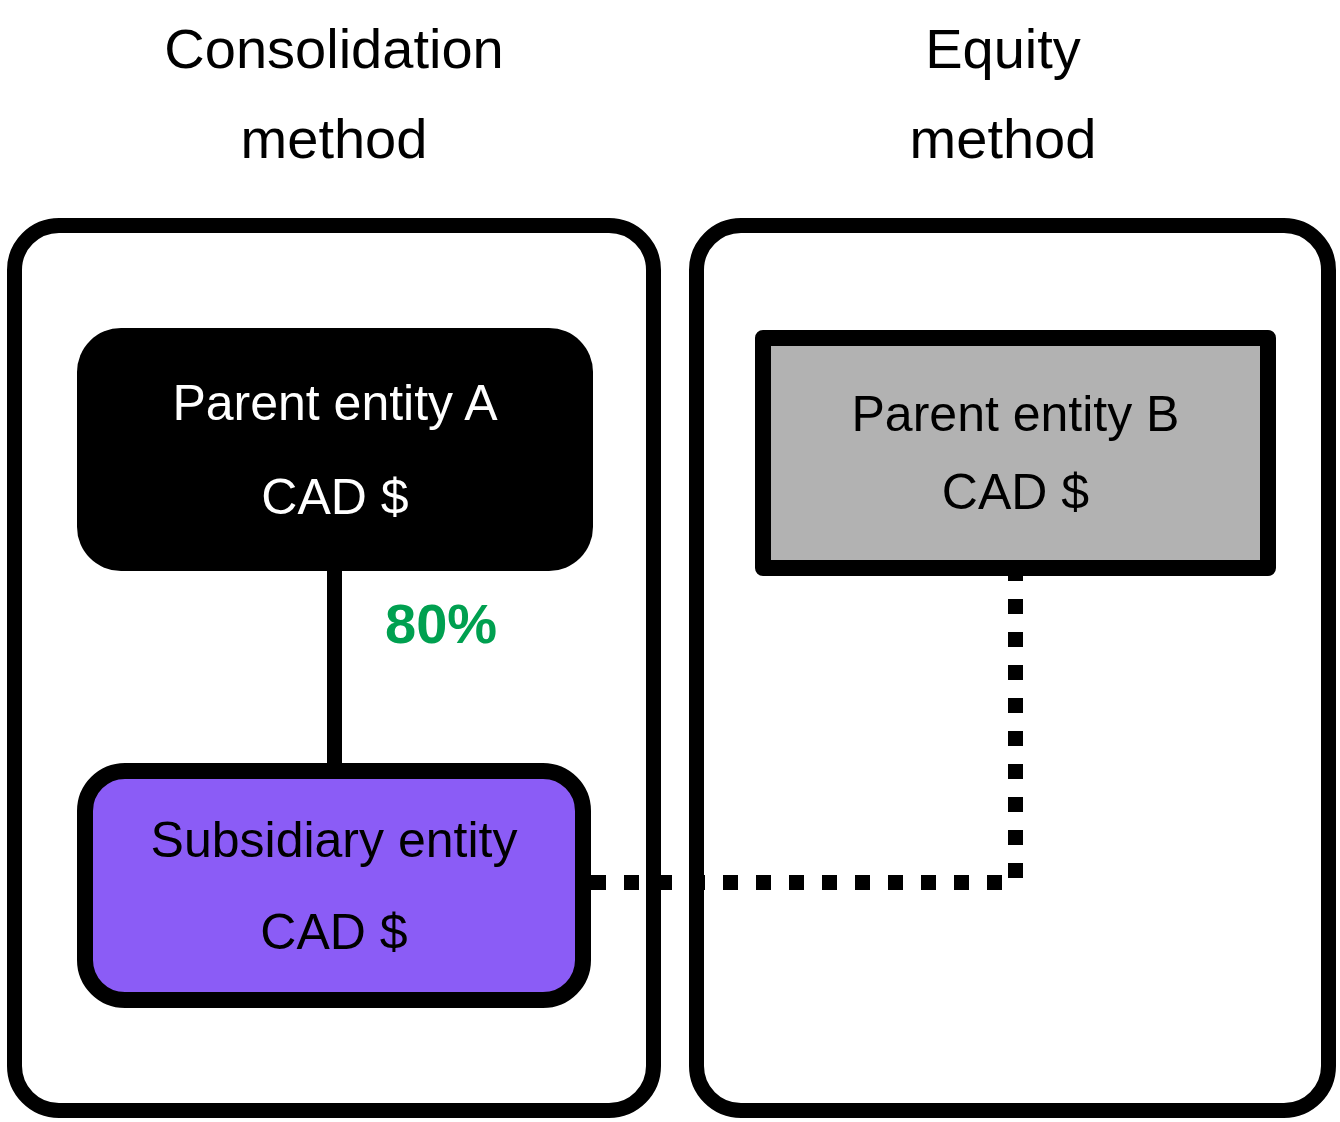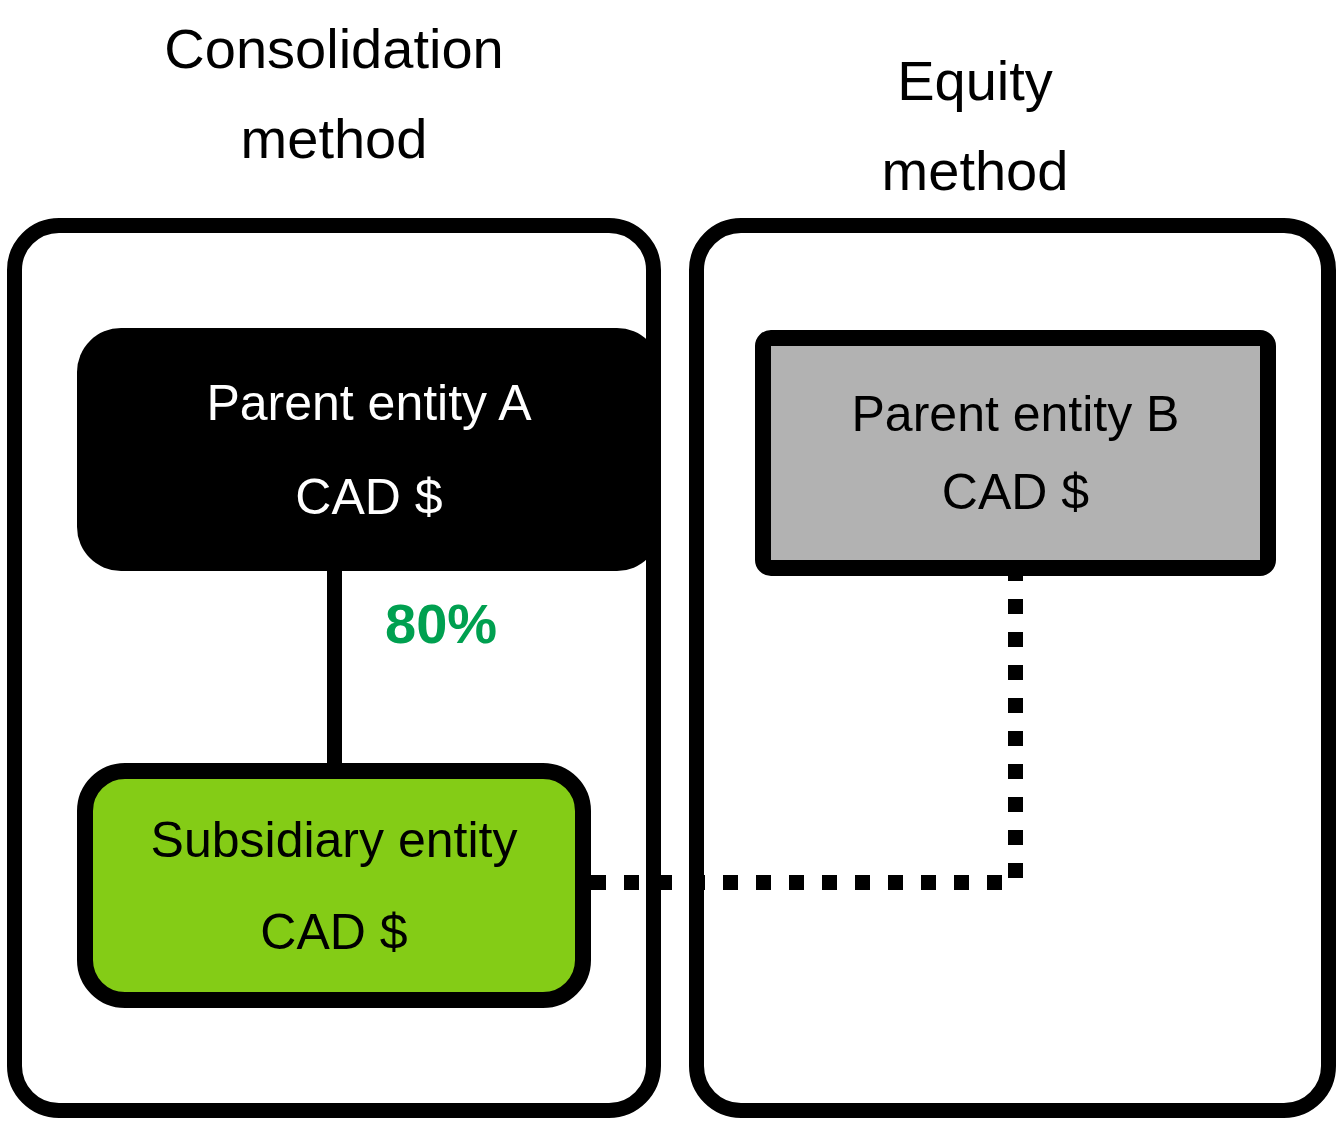--- a/index.html
+++ b/index.html
@@ -20,21 +20,21 @@
     position: absolute;
     top: 4px;
     width: 640px;
     text-align: center;
     font-size: 56px;
     line-height: 90px;
     color: #000000;
     white-space: nowrap;
   }
   #title-left  { left: 14px; }
-  #title-right { left: 655px; margin-top: 32px; }
+  #title-right { left: 683px; }
 
   .panel {
     position: absolute;
     top: 218px;
     height: 900px;
     box-sizing: border-box;
     border: 15px solid #000000;
     border-radius: 52px;
     background: transparent;
   }
@@ -54,42 +54,42 @@
     display: flex;
     flex-direction: column;
     align-items: center;
     justify-content: center;
     text-align: center;
     font-size: 50px;
     line-height: 1.16;
   }
   #box-parent-a {
     left: 77px; top: 328px;
-    width: 584px; height: 243px;
+    width: 516px; height: 243px;
     background: #000000;
     color: #ffffff;
     border-radius: 44px;
     row-gap: 36px;
   }
   #box-subsidiary {
     left: 77px; top: 763px;
     width: 514px; height: 245px;
-    background: #84cc16;
+    background: #8b5cf6;
     color: #000000;
     border: 16px solid #000000;
     border-radius: 48px;
     row-gap: 34px;
   }
   #box-parent-b {
     left: 755px; top: 330px;
     width: 521px; height: 246px;
     background: #b2b2b2;
     color: #000000;
     border: 16px solid #000000;
-    border-radius: 16px;
+    border-radius: 8px;
     row-gap: 20px;
   }
   .pct {
     position: absolute;
     top: 591px;
     font-size: 56px;
     font-weight: bold;
     color: #00A050;
     white-space: nowrap;
   }

